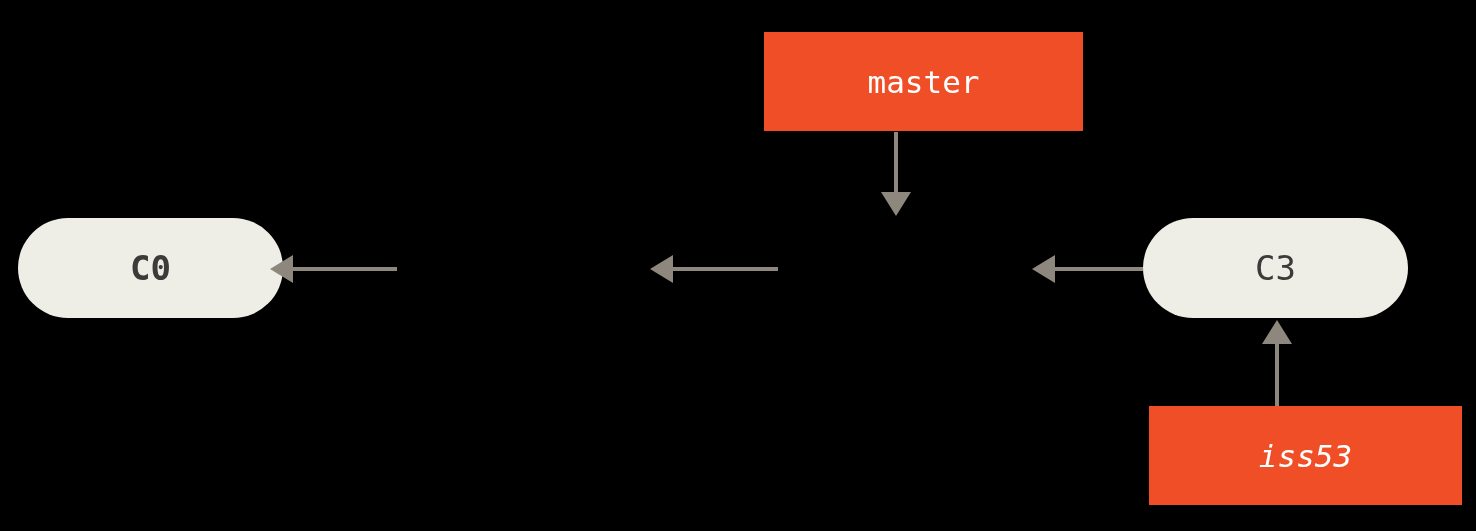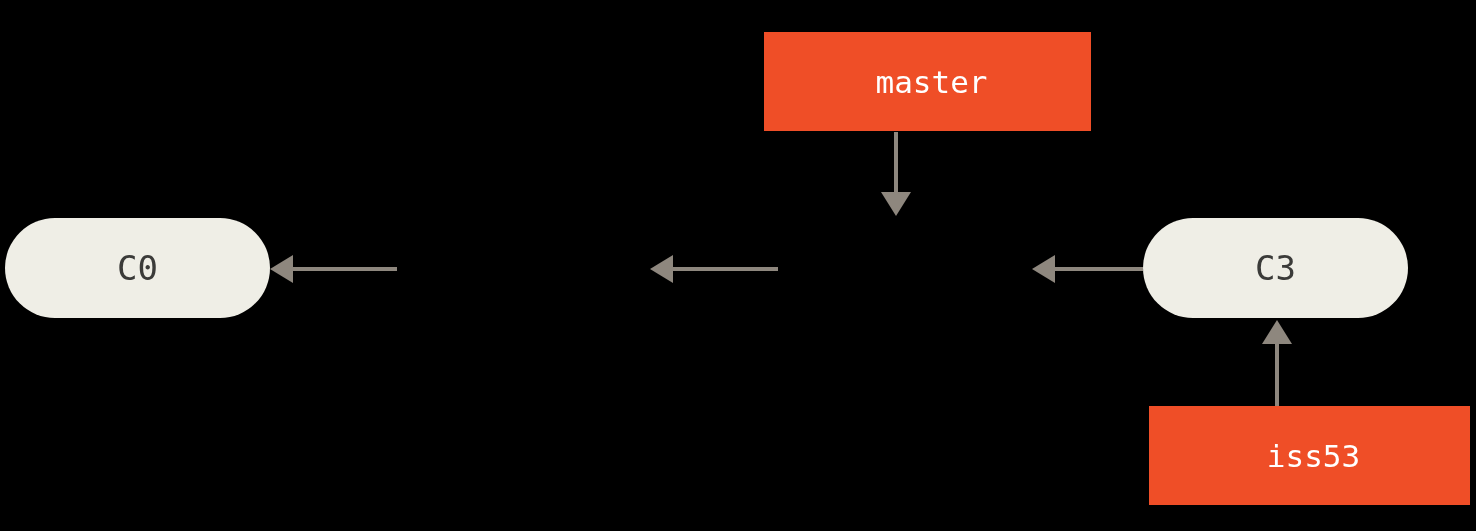--- a/index.html
+++ b/index.html
@@ -20,39 +20,38 @@
     height: 100px;
     border-radius: 50px;
     background: var(--commit-fill, #efeee6);
     color: var(--commit-text, #3b3b39);
     display: flex;
     align-items: center;
     justify-content: center;
     font-size: 34px;
     z-index: 1;
   }
-  #node-c0 { left: 5px;    top: 218px; width: 265px; }
+  #node-c0 { left: 18px;    top: 218px; width: 265px; font-weight: bold; }
   #node-c1 { left: 387px;  top: 218px; width: 261px; }
   #node-c2 { left: 765px;  top: 218px; width: 265px; }
   #node-c3 { left: 1143px; top: 218px; width: 265px; }
 
   .branch-label {
     position: absolute;
     height: 99px;
     background: var(--branch-fill, #ef4e27);
     color: var(--branch-text, #ffffff);
     display: flex;
     align-items: center;
     justify-content: center;
     font-size: 31px;
     z-index: 1;
-    padding-left: 8px;
   }
   #branch-master { left: 764px;  top: 32px;  width: 319px; }
-  #branch-iss53  { left: 1149px; top: 406px; width: 313px; }
+  #branch-iss53  { left: 1149px; top: 406px; width: 313px; font-style: italic; }
 
   .arrow-overlay {
     position: absolute;
     left: 0;
     top: 0;
     width: 1476px;
     height: 531px;
     z-index: 2;
     pointer-events: none;
   }

